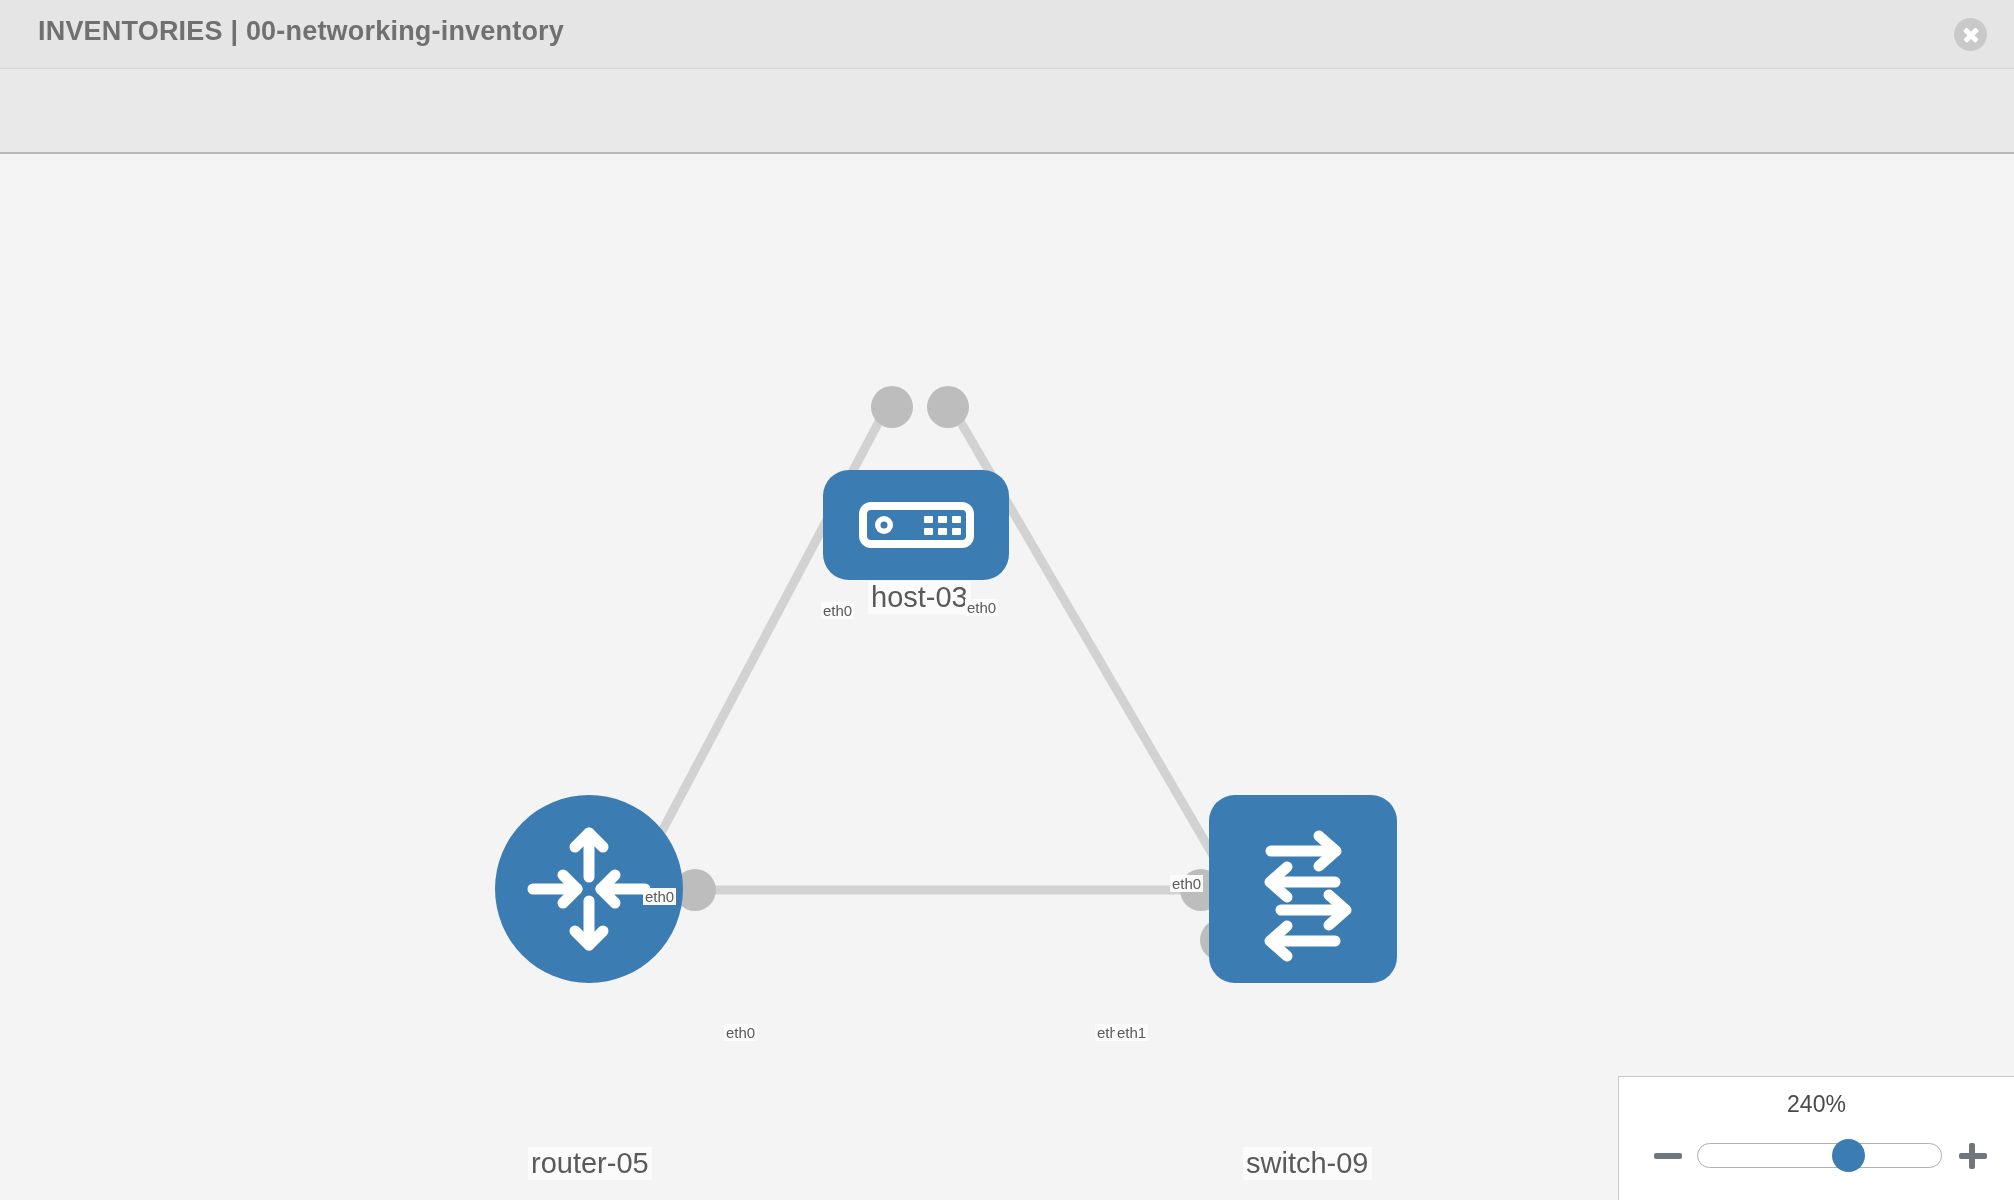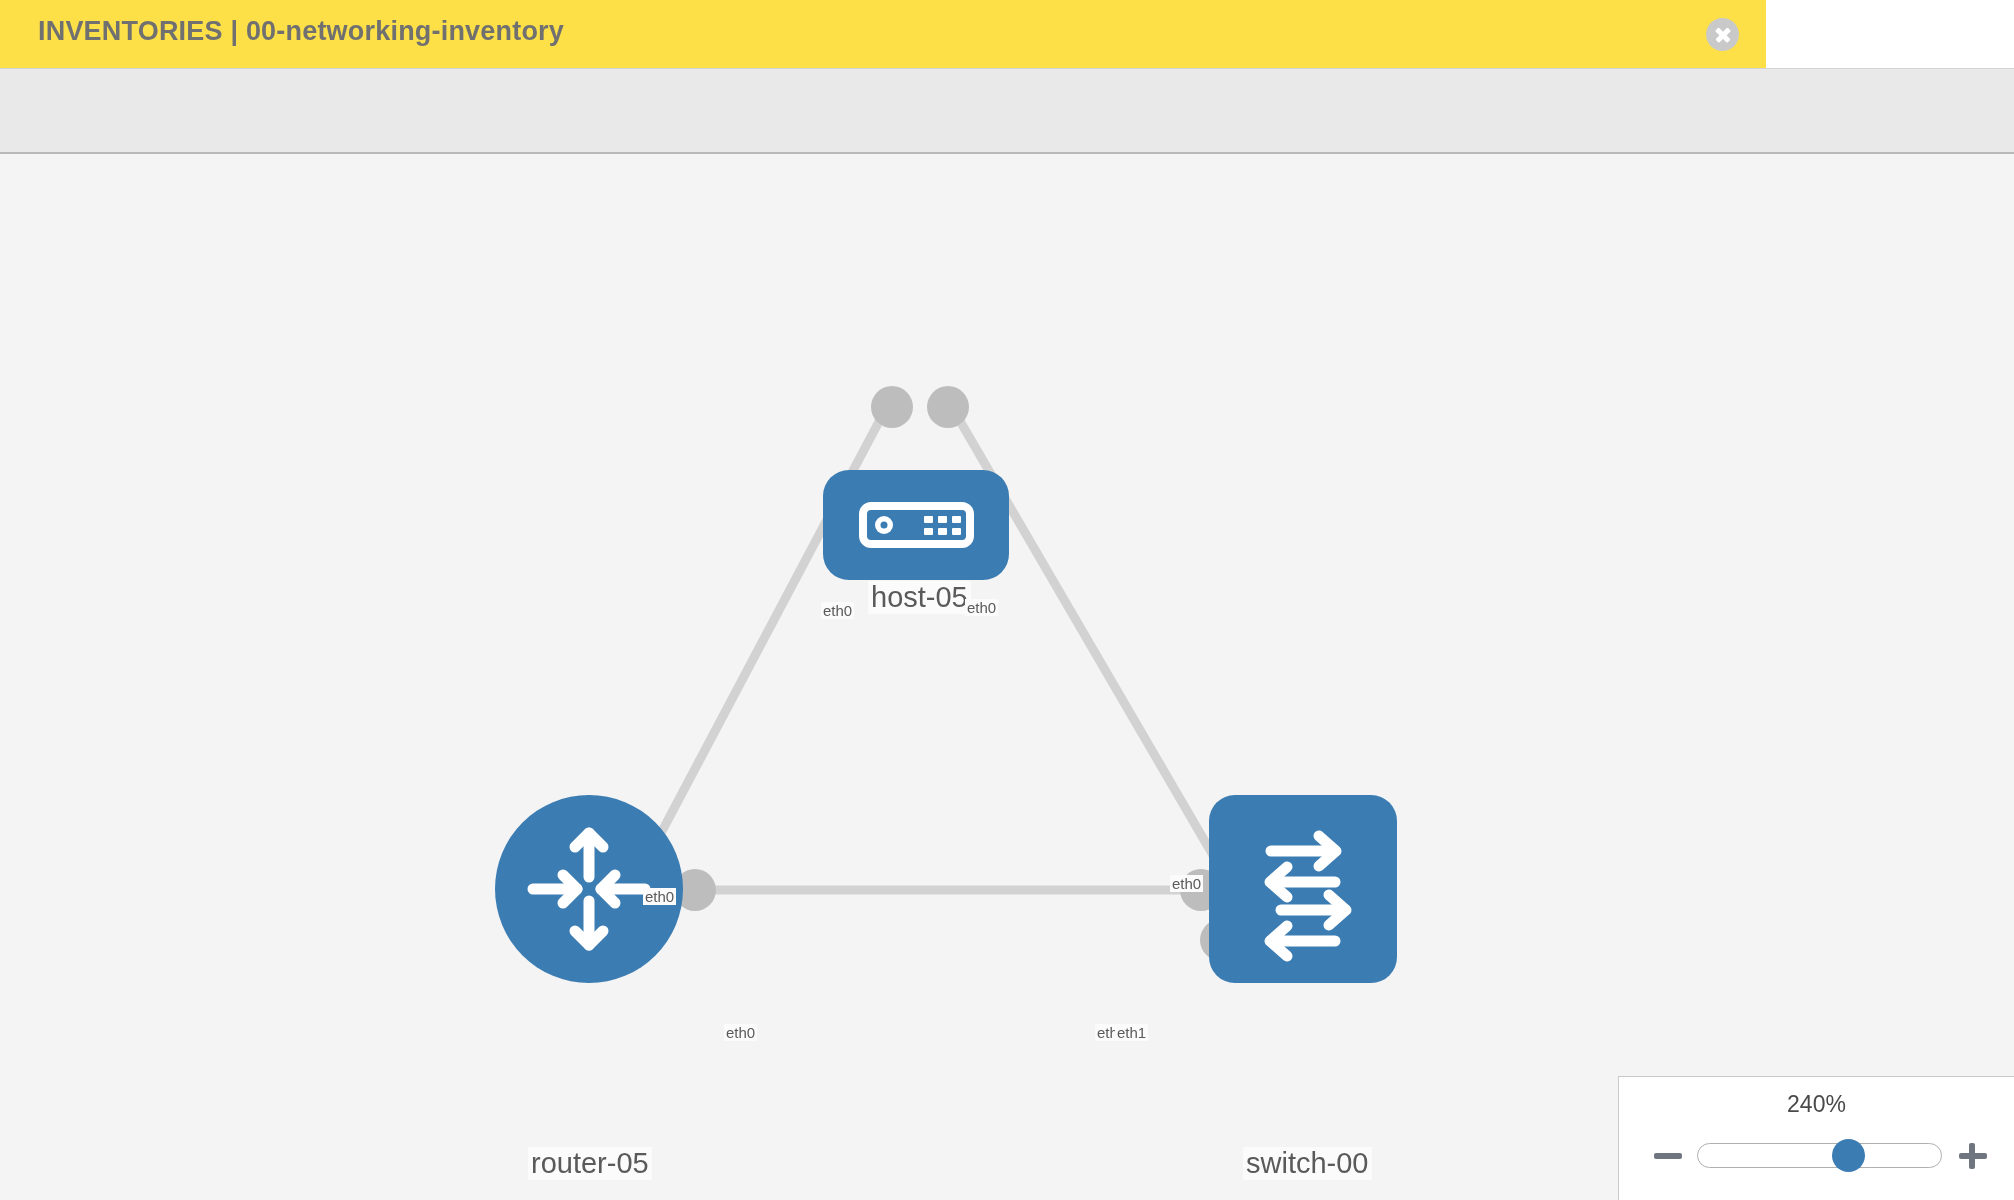--- a/index.html
+++ b/index.html
@@ -16,23 +16,23 @@
     width: 2014px;
     height: 1200px;
     overflow: hidden;
     background: #ffffff;
   }
 
   
   .header {
     position: absolute;
     left: 0; top: 0;
-    width: 1766px;
+    width: 2014px;
     height: 68px;
-    background: #fde047;
+    background: #e5e5e5;
     box-sizing: border-box;
     padding-left: 44px;
   }
   .page-title {
     position: absolute;
     left: 38px;
     top: 16px;
     font-size: 27px;
     font-weight: bold;
     color: #707070;
@@ -358,23 +358,23 @@
           <line x1="126" y1="87" x2="62" y2="87"></line>
           <polyline points="78,72 61,87 78,102"></polyline>
           <line x1="72" y1="115" x2="136" y2="115"></line>
           <polyline points="120,100 137,115 120,130"></polyline>
           <line x1="126" y1="146" x2="62" y2="146"></line>
           <polyline points="78,131 61,146 78,161"></polyline>
         </g>
       </svg>
     </div>
 
-    <div class="node-label" style="left:868px; top:427px;">host-05</div>
+    <div class="node-label" style="left:868px; top:427px;">host-03</div>
     <div class="node-label" style="left:528px; top:993px;">router-05</div>
-    <div class="node-label" style="left:1243px; top:993px;">switch-00</div>
+    <div class="node-label" style="left:1243px; top:993px;">switch-09</div>
 
     <div class="iface-label" style="left:821px; top:448px;">eth0</div>
     <div class="iface-label" style="left:965px; top:445px;">eth0</div>
     <div class="iface-label" style="left:643px; top:734px;">eth0</div>
     <div class="iface-label" style="left:1170px; top:721px;">eth0</div>
     <div class="iface-label" style="left:724px; top:870px;">eth0</div>
     <div class="iface-label" style="left:1095px; top:870px;">eth1</div>
     <div class="iface-label" style="left:1115px; top:870px;">eth1</div>
 
   </div>

